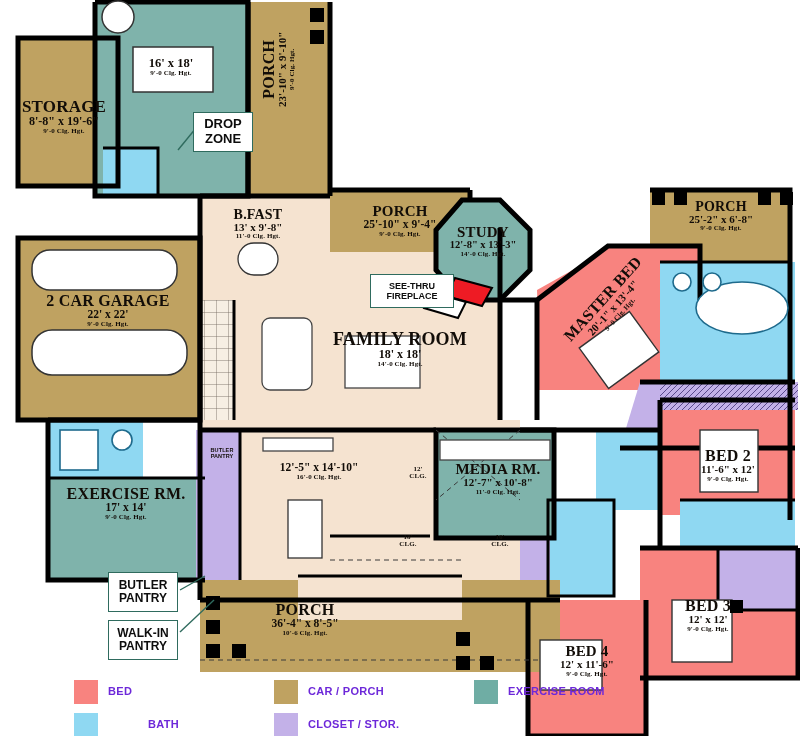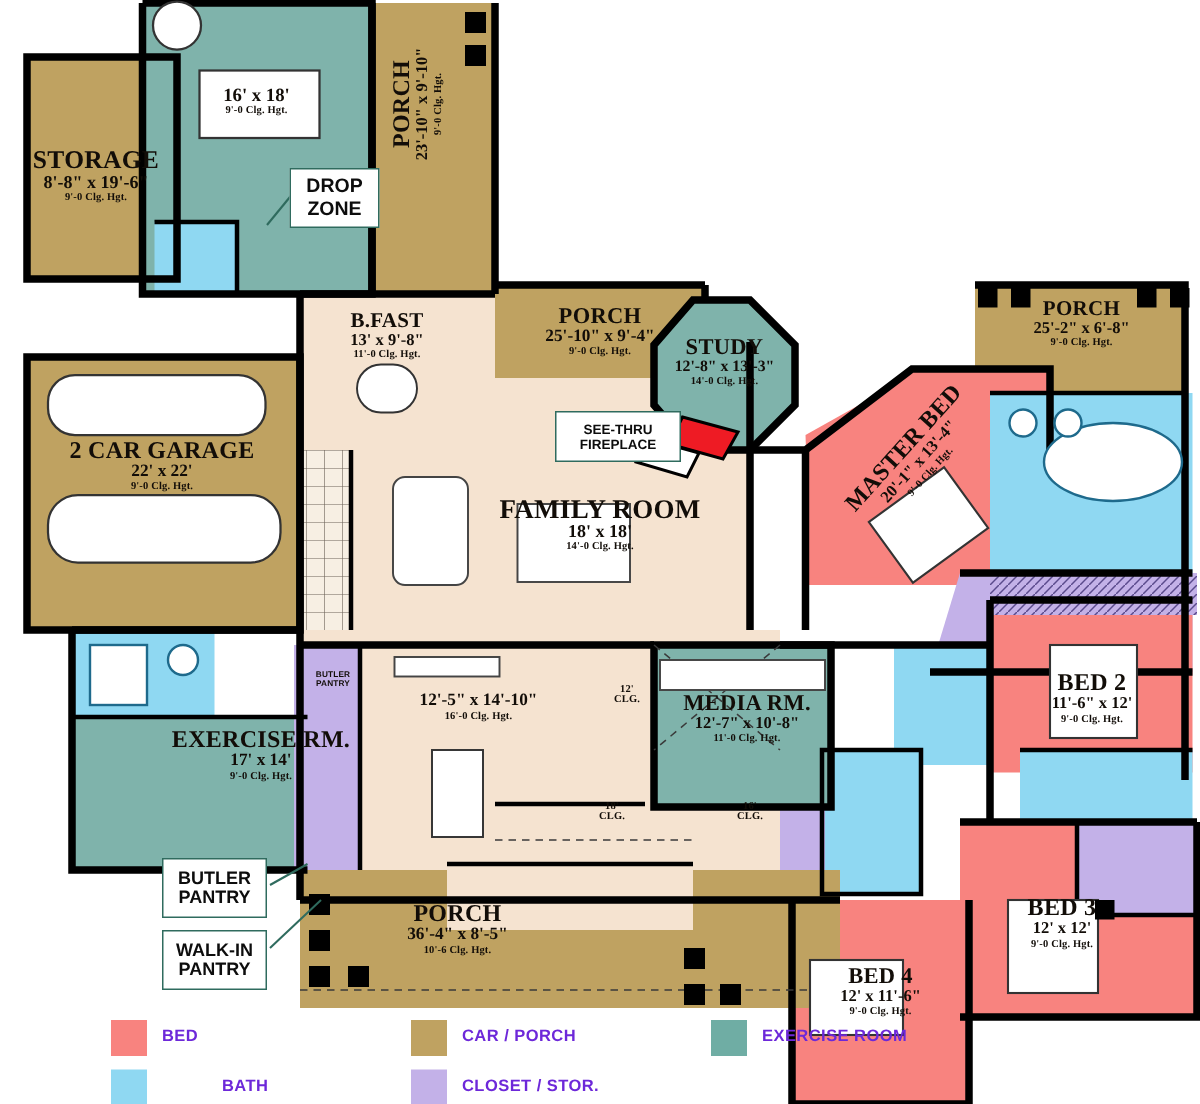--- a/index.html
+++ b/index.html
@@ -270,21 +270,21 @@
   <span class="cg">14'-0 Clg. Hgt.</span>
 </div>
 
 <div class="lbl" style="left:545px;top:288px;width:130px;font-size:16px;
             transform:rotate(-48deg);transform-origin:50% 50%;">
   <span class="nm">MASTER BED</span>
   <span class="dm" style="font-size:11px">20'-1" x 13'-4"</span>
   <span class="cg">9'-0 Clg. Hgt.</span>
 </div>
 
-<div class="lbl" style="left:50px;top:486px;width:152px;font-size:16px;padding-left:48px;">
+<div class="lbl" style="left:50px;top:486px;width:152px;font-size:16px;">
   <span class="nm">EXERCISE RM.</span>
   <span class="dm" style="font-size:11.5px">17' x 14'</span>
   <span class="cg">9'-0 Clg. Hgt.</span>
 </div>
 
 <div class="lbl" style="left:244px;top:462px;width:150px;font-size:16px;">
   <span class="dm" style="font-size:11.5px">12'-5" x 14'-10"</span>
   <span class="cg">16'-0 Clg. Hgt.</span>
 </div>
 
@@ -311,21 +311,21 @@
   <span class="dm" style="font-size:11px">12' x 11'-6"</span>
   <span class="cg">9'-0 Clg. Hgt.</span>
 </div>
 
 <div class="lbl" style="left:232px;top:602px;width:146px;font-size:16px;">
   <span class="nm">PORCH</span>
   <span class="dm" style="font-size:11.5px">36'-4" x 8'-5"</span>
   <span class="cg">10'-6 Clg. Hgt.</span>
 </div>
 
-<div class="lbl" style="left:398px;top:456px;width:40px;font-size:7px;">
+<div class="lbl" style="left:398px;top:466px;width:40px;font-size:7px;">
   <span class="cg">12'</span>
   <span class="cg">CLG.</span>
 </div>
 <div class="lbl" style="left:388px;top:534px;width:40px;font-size:7px;">
   <span class="cg">18'</span>
   <span class="cg">CLG.</span>
 </div>
 <div class="lbl" style="left:480px;top:534px;width:40px;font-size:7px;">
   <span class="cg">16'</span>
   <span class="cg">CLG.</span>

